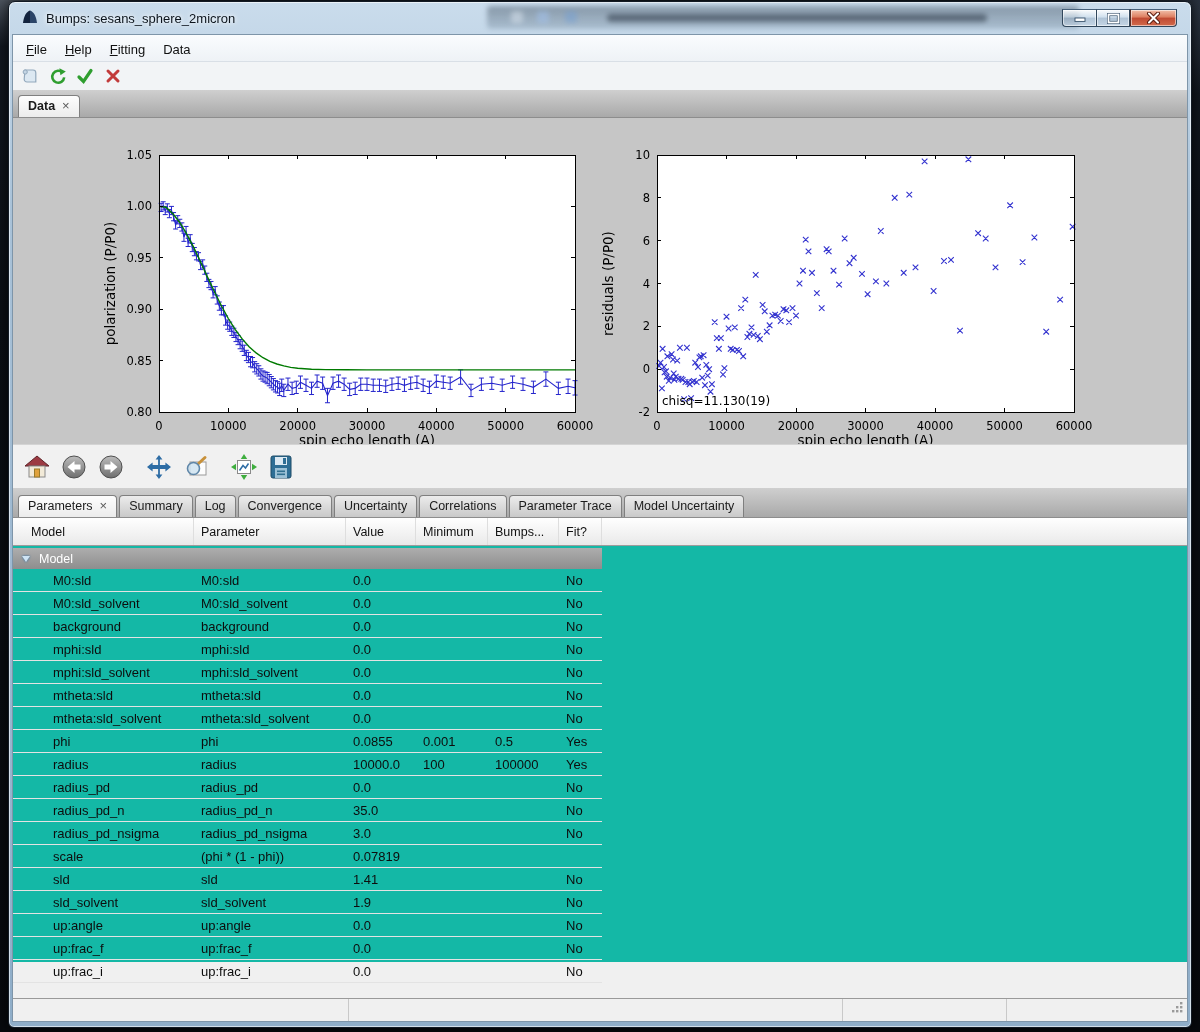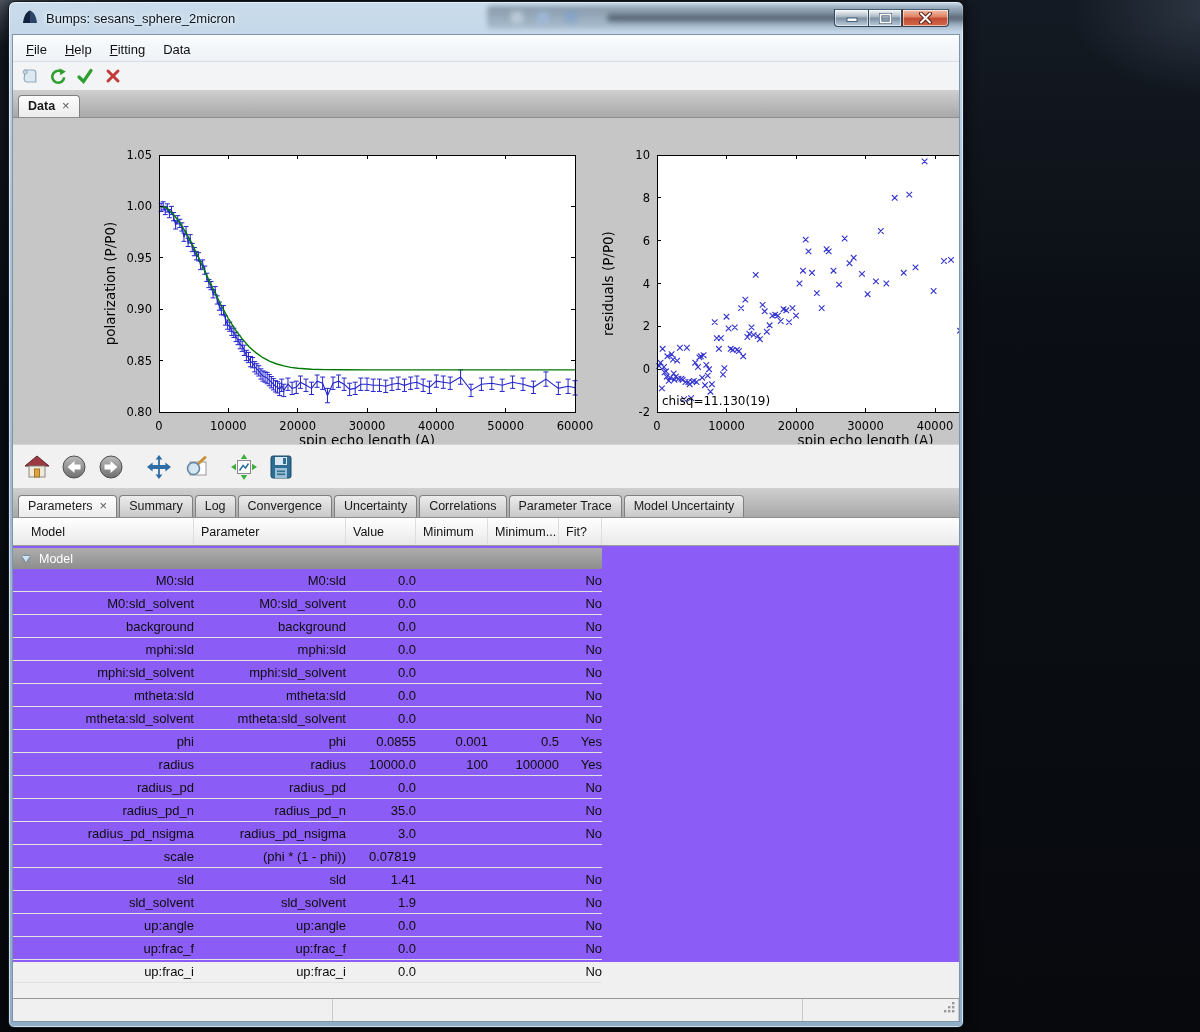--- a/index.html
+++ b/index.html
@@ -6,21 +6,21 @@
   body{
     width:1200px;height:1032px;overflow:hidden;position:relative;
     font-family:"Liberation Sans",sans-serif;
     background:
       radial-gradient(260px 90px at -30px -20px, rgba(185,195,205,.55), rgba(120,130,145,.18) 55%, transparent 75%),
       radial-gradient(200px 120px at 1210px 10px, rgba(90,105,125,.35), transparent 70%),
       linear-gradient(180deg,#141a23 0%,#0b0f15 30%,#07090d 100%);
   }
   
   .win{
-    position:absolute;left:8px;top:1px;width:956px;height:1027px;
+    position:absolute;left:8px;top:1px;width:1184px;height:1027px;
     border:1px solid #121a24;border-radius:7px 7px 6px 6px;
     background:linear-gradient(180deg,#cadcec 0%,#a9c2d8 20%,#8fadc8 100%);
     box-shadow:inset 0 0 0 1px rgba(255,255,255,.6), 0 0 14px rgba(0,0,0,.8);
     box-sizing:border-box;
     padding-left:48px;
   }
   .titlebar{position:absolute;left:0;top:0;right:0;height:32px;border-radius:7px 7px 0 0;overflow:hidden;}
   .titlebar .ghost{
     position:absolute;left:478px;top:4px;width:592px;height:23px;border-radius:4px;
     background:linear-gradient(180deg,rgba(28,44,60,.38),rgba(70,95,118,.22));
@@ -78,21 +78,21 @@
   .plotpanel{height:326px;background:#c6c6c6;position:relative;overflow:hidden;}
   .plotpanel svg{display:block;}
   .tick{font:11.5px "DejaVu Sans",sans-serif;fill:#000;}
   .axlabel{font:13.5px "DejaVu Sans",sans-serif;fill:#000;}
   .anno{font:12px "DejaVu Sans",sans-serif;fill:#000;}
   
   .mpltoolbar{height:43px;display:flex;align-items:center;gap:9px;padding-left:10px;background:#f1f1f1;border-top:1px solid #d4d4d4;}
   .mbtn{width:28px;height:28px;display:flex;align-items:center;justify-content:center;}
   .mbtn.grp{margin-left:11px;}
   
-  .tablearea{position:relative;background:#8b5cf6;height:444px;text-align:right;}
+  .tablearea{position:relative;background:#14b8a6;height:444px;}
   .thead{display:flex;height:27px;background:linear-gradient(180deg,#ffffff,#e9e9e9);border-bottom:1px solid #9c9c9c;font-size:12.5px;color:#111;}
   .hcell{box-sizing:border-box;display:flex;align-items:center;padding-left:7px;border-right:1px solid #dedede;height:100%;}
   .hcell:first-child{padding-left:18px;}
   .grouprow{
     display:flex;align-items:center;width:589px;height:21px;margin-top:2px;
     background:linear-gradient(180deg,#adadad,#8e8e8e);color:#fff;font-size:12.5px;
   }
   .tri{width:0;height:0;border-left:4.5px solid transparent;border-right:4.5px solid transparent;border-top:6px solid #cfe4f4;margin:0 9px 0 9px;filter:drop-shadow(0 0 1px #2d6da5);}
   .trow{display:flex;align-items:center;height:22px;width:589px;border-bottom:1px solid #e3e3e3;font-size:13px;color:#0d0d0d;}
   .tc{box-sizing:border-box;padding-left:7px;overflow:hidden;white-space:nowrap;}
@@ -679,21 +679,21 @@
           <span class="tab-label">Model Uncertainty</span>
         </div>
       </div>
 
     <div class="tablearea">
       <div class="thead" id="thead">
           <div class="hcell" style="width: 181px;">Model</div>
           <div class="hcell" style="width: 152px;">Parameter</div>
           <div class="hcell" style="width: 70px;">Value</div>
           <div class="hcell" style="width: 72px;">Minimum</div>
-          <div class="hcell" style="width: 71px;">Minimum...</div>
+          <div class="hcell" style="width: 71px;">Bumps...</div>
           <div class="hcell" style="width: 43px;">Fit?</div>
         </div>
       <div class="grouprow" id="grouprow">
         <span class="tri"></span>
         <span>Model</span>
       </div>
       <div id="tbody">
           <div class="trow">
             <div class="tc c0" style="width: 181px;">M0:sld</div>
             <div class="tc" style="width: 152px;">M0:sld</div>

